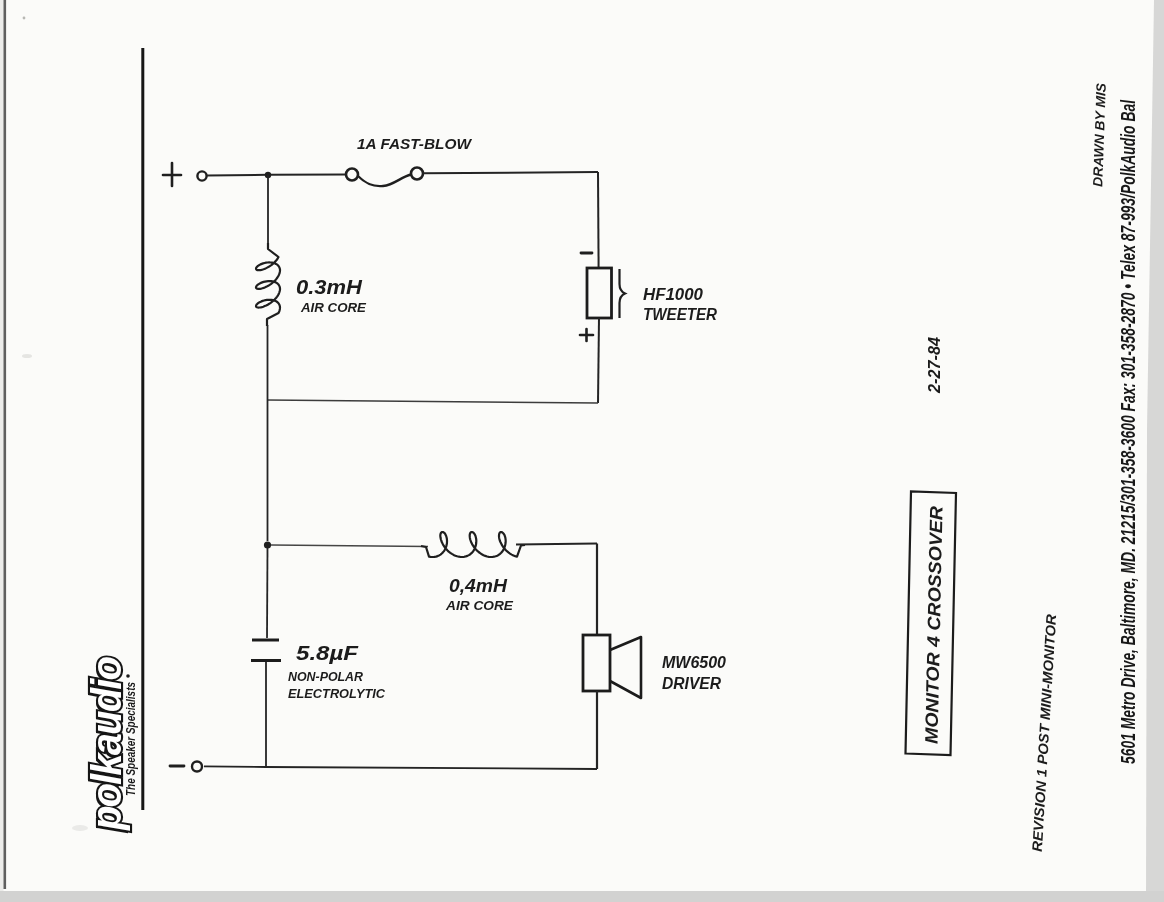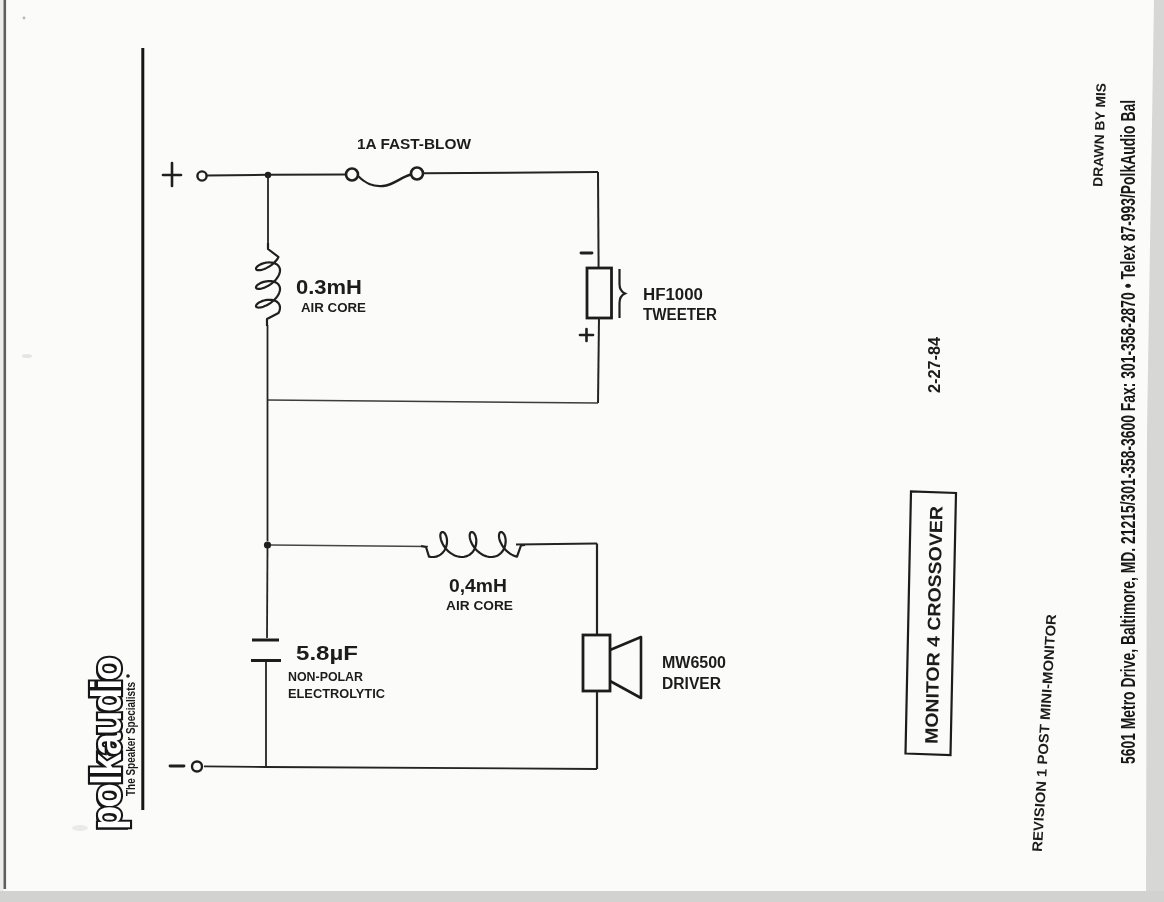--- a/index.html
+++ b/index.html
@@ -1,17 +1,17 @@
 <!DOCTYPE html>
 <html><head>
 <meta charset="utf-8">
 <style>
 html,body{margin:0;padding:0;}
 body{width:1164px;height:902px;font-family:"Liberation Sans",sans-serif;background:#ffffff;}
-.page{position:relative;width:1164px;height:902px;background:#fbfbf9;overflow:hidden;}
+.page{position:relative;width:1164px;height:902px;background:#fbfbf9;overflow:hidden;font-style:italic;}
 svg{position:absolute;left:0;top:0;}
 </style>
 </head>
 <body>
 <div class="page">
 <svg width="1164" height="902" viewBox="0 0 1164 902" fill="none">
 
 <rect x="0" y="0" width="1164" height="902" fill="#fbfbf9"></rect>
 
 <rect x="0" y="0" width="3.5" height="891" fill="#ececea"></rect>

